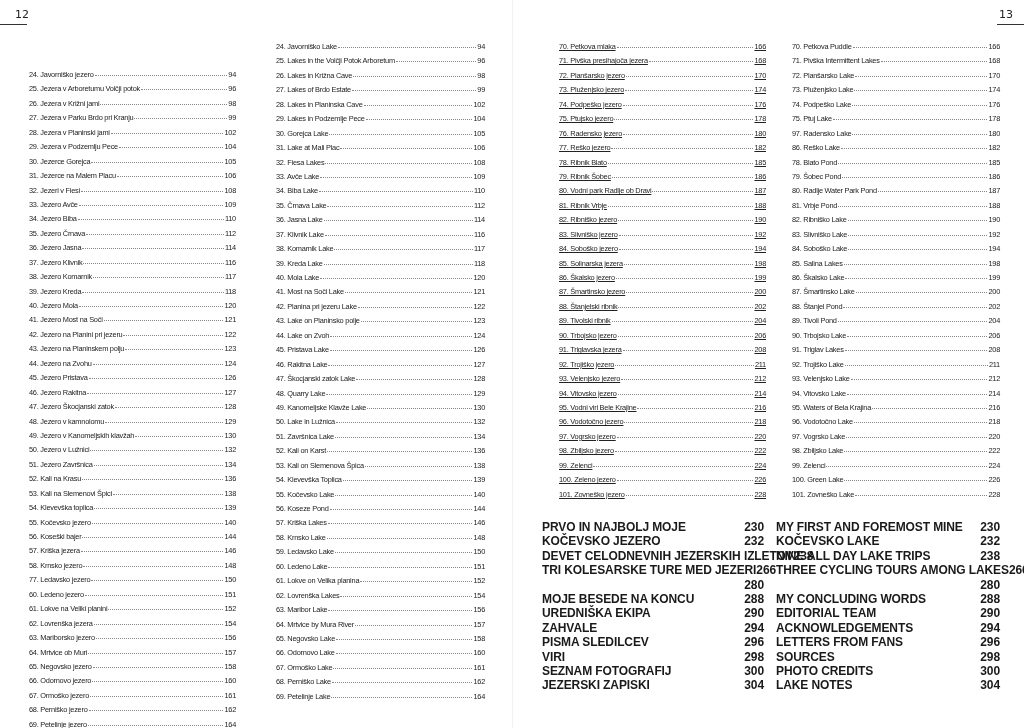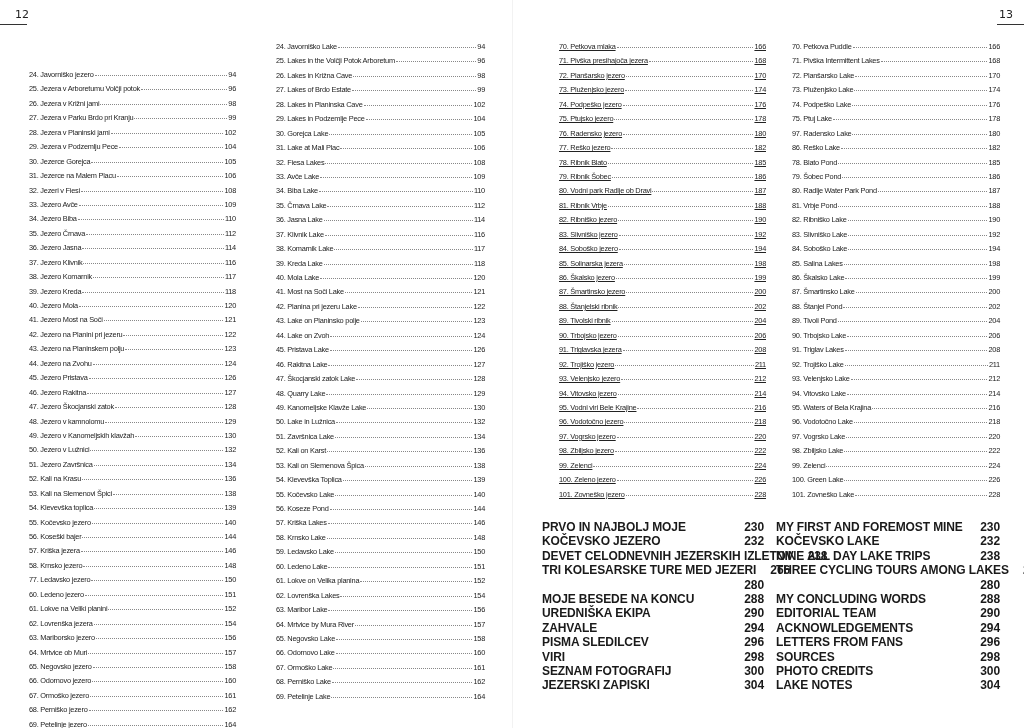--- a/index.html
+++ b/index.html
@@ -23,21 +23,21 @@
              color:#222; white-space:nowrap; font-family:"Liberation Sans Narrow","Liberation Sans", sans-serif; }
   .toc-row .title { flex:0 0 auto; }
   .toc-row .leader { flex:1 1 auto; border-bottom:1px dotted #888; margin:0 1px; transform:translateY(-1px); min-width:4px; }
   .toc-row .page { flex:0 0 auto; }
 
   .section-list { position:absolute; top:520px; }
   .section-list.sl { left:542px; width:222px; }
   .section-list.en { left:776px; width:224px; }
   .sec-row { display:flex; justify-content:space-between; height:14.4px; font-size:12px; font-weight:bold;
              letter-spacing:-0.1px; color:#1a1a1a; white-space:nowrap; line-height:14.4px; }
-  .sec-row .sec-page { width:22px; text-align:right;margin-left:14px; }
+  .sec-row .sec-page { width:22px; text-align:right; }
 </style>
 </head>
 <body>
 
 <div>
   <span class="page-num left">12</span>
   <div class="page-rule left"></div>
   <div class="toc-col c1">
       <div class="toc-row">
         <span class="title">24. Javorniško jezero</span>

